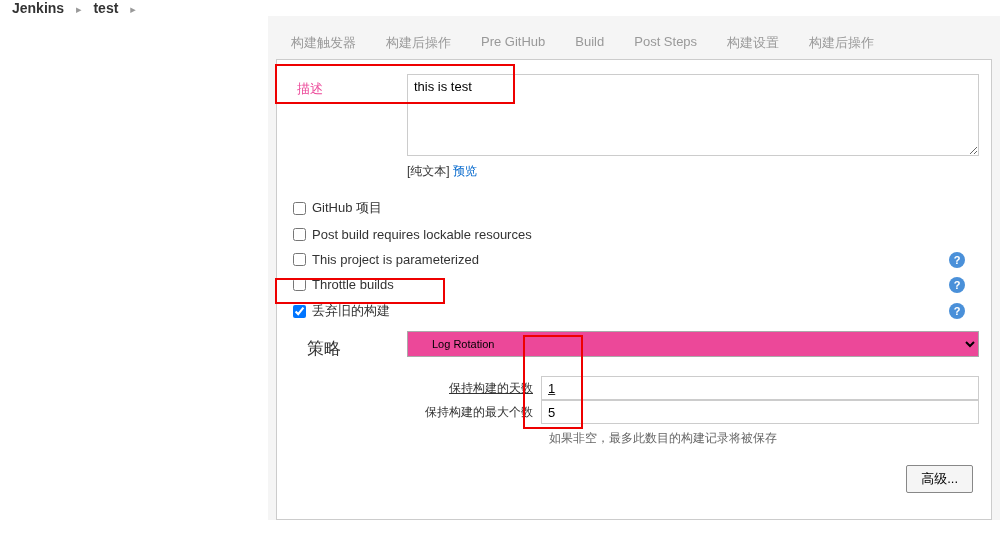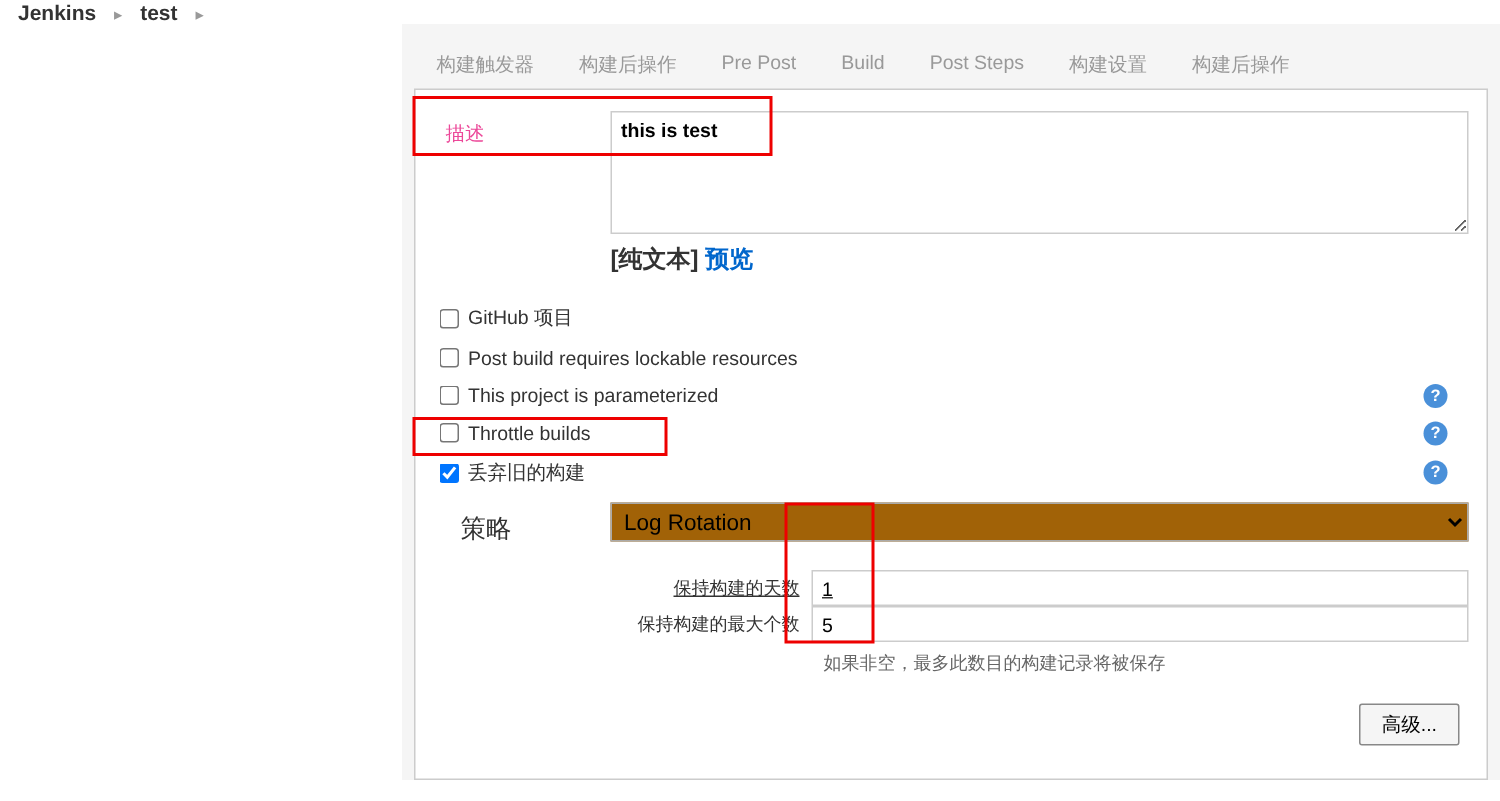--- a/index.html
+++ b/index.html
@@ -9,29 +9,29 @@
     .page-wrap { display: flex; }
     .left-col { width: 268px; flex-shrink: 0; }
     .right-col { flex: 1; background: #f5f5f5; padding: 8px 8px 0 8px; position: relative; }
     .tabs { display: flex; border-bottom: 1px solid #ccc; background: #f5f5f5; }
     .tab { padding: 8px 14px; font-size: 13px; color: #999; cursor: pointer; border: 1px solid transparent; border-bottom: none; position: relative; top: 1px; }
     .tab.active { background: #fff; border: 1px solid #ccc; border-bottom: 1px solid #fff; color: #333; font-weight: bold; border-radius: 3px 3px 0 0; }
     .form-body { background: #fff; border: 1px solid #ccc; border-top: none; padding: 14px 12px; position: relative; min-height: 460px; }
     .row { display: flex; align-items: flex-start; margin-bottom: 4px; position: relative; }
     .lbl { width: 118px; padding: 6px 8px; font-size: 13px; color: #ec4899; }
     .ctrl { flex: 1; }
-    textarea { width: 100%; height: 82px; border: 1px solid #ccc; padding: 4px 6px; font-family: inherit; font-size: 13px; resize: both; font-weight: bold; }
-    .hint-row { margin-left: 118px; font-size: 16px; color: #333; margin-bottom: 14px; font-weight: bold; }
+    textarea { width: 100%; height: 82px; border: 1px solid #ccc; padding: 4px 6px; font-family: inherit; font-size: 13px; resize: both; }
+    .hint-row { margin-left: 118px; font-size: 12px; color: #333; margin-bottom: 14px; }
     .hint-row a { color: #0066cc; text-decoration: none; }
     .chk-row { display: flex; align-items: center; padding: 5px 0 5px 4px; position: relative; }
     .chk-row input { margin-right: 6px; }
     .chk-row label { font-size: 13px; }
     .help-icon { position: absolute; right: 14px; width: 16px; height: 16px; background: #4a90d9; border-radius: 50%; color: #fff; font-size: 11px; font-weight: bold; display: flex; align-items: center; justify-content: center; cursor: pointer; }
     .sub-lbl { width: 118px; padding: 6px 0 6px 18px; font-size: 17px; }
-    select { width: 100%; height: 26px; border: 1px solid #aaa; padding: 2px 4px; font-size: 15px; background: #a16207; }
+    select { width: 100%; height: 26px; border: 1px solid #aaa; padding: 2px 20px; font-size: 11px; background: #ec4899; }
     .sub-row { display: flex; align-items: center; margin-bottom: 0; margin-left: 128px; }
     .sub-row .sub-lbl2 { width: 124px; text-align: right; padding-right: 8px; font-size: 12px; color: #333; }
     .sub-row input[type="text"] { flex: 1; height: 24px; border: 1px solid #ccc; padding: 2px 6px; font-size: 13px; }
     .desc-text { margin-left: 260px; font-size: 12px; color: #666; padding: 6px 0 10px 0; }
     .adv-btn-row { text-align: right; padding: 8px 6px; }
     .adv-btn { padding: 4px 14px; border: 1px solid #888; background: #f5f5f5; font-size: 13px; cursor: pointer; border-radius: 2px; }
     
     .hl { position: absolute; border: 2px solid #e00; pointer-events: none; z-index: 50; }
   </style>
 </head>
@@ -43,21 +43,21 @@
   <span>test</span>
   <span class="sep">▸</span>
 </div>
 
 <div class="page-wrap">
   <div class="left-col"></div>
   <div class="right-col">
     <div class="tabs">
       <div class="tab">构建触发器</div>
       <div class="tab">构建后操作</div>
-      <div class="tab">Pre Post</div>
+      <div class="tab">Pre GitHub</div>
       <div class="tab">Build</div>
       <div class="tab">Post Steps</div>
       <div class="tab">构建设置</div>
       <div class="tab">构建后操作</div>
     </div>
 
     <div class="form-body">
 
       <div class="hl" style="left:-2px; top:4px; width:240px; height:40px;"></div>
       <div class="hl" style="left:-2px; top:218px; width:170px; height:26px;"></div>

